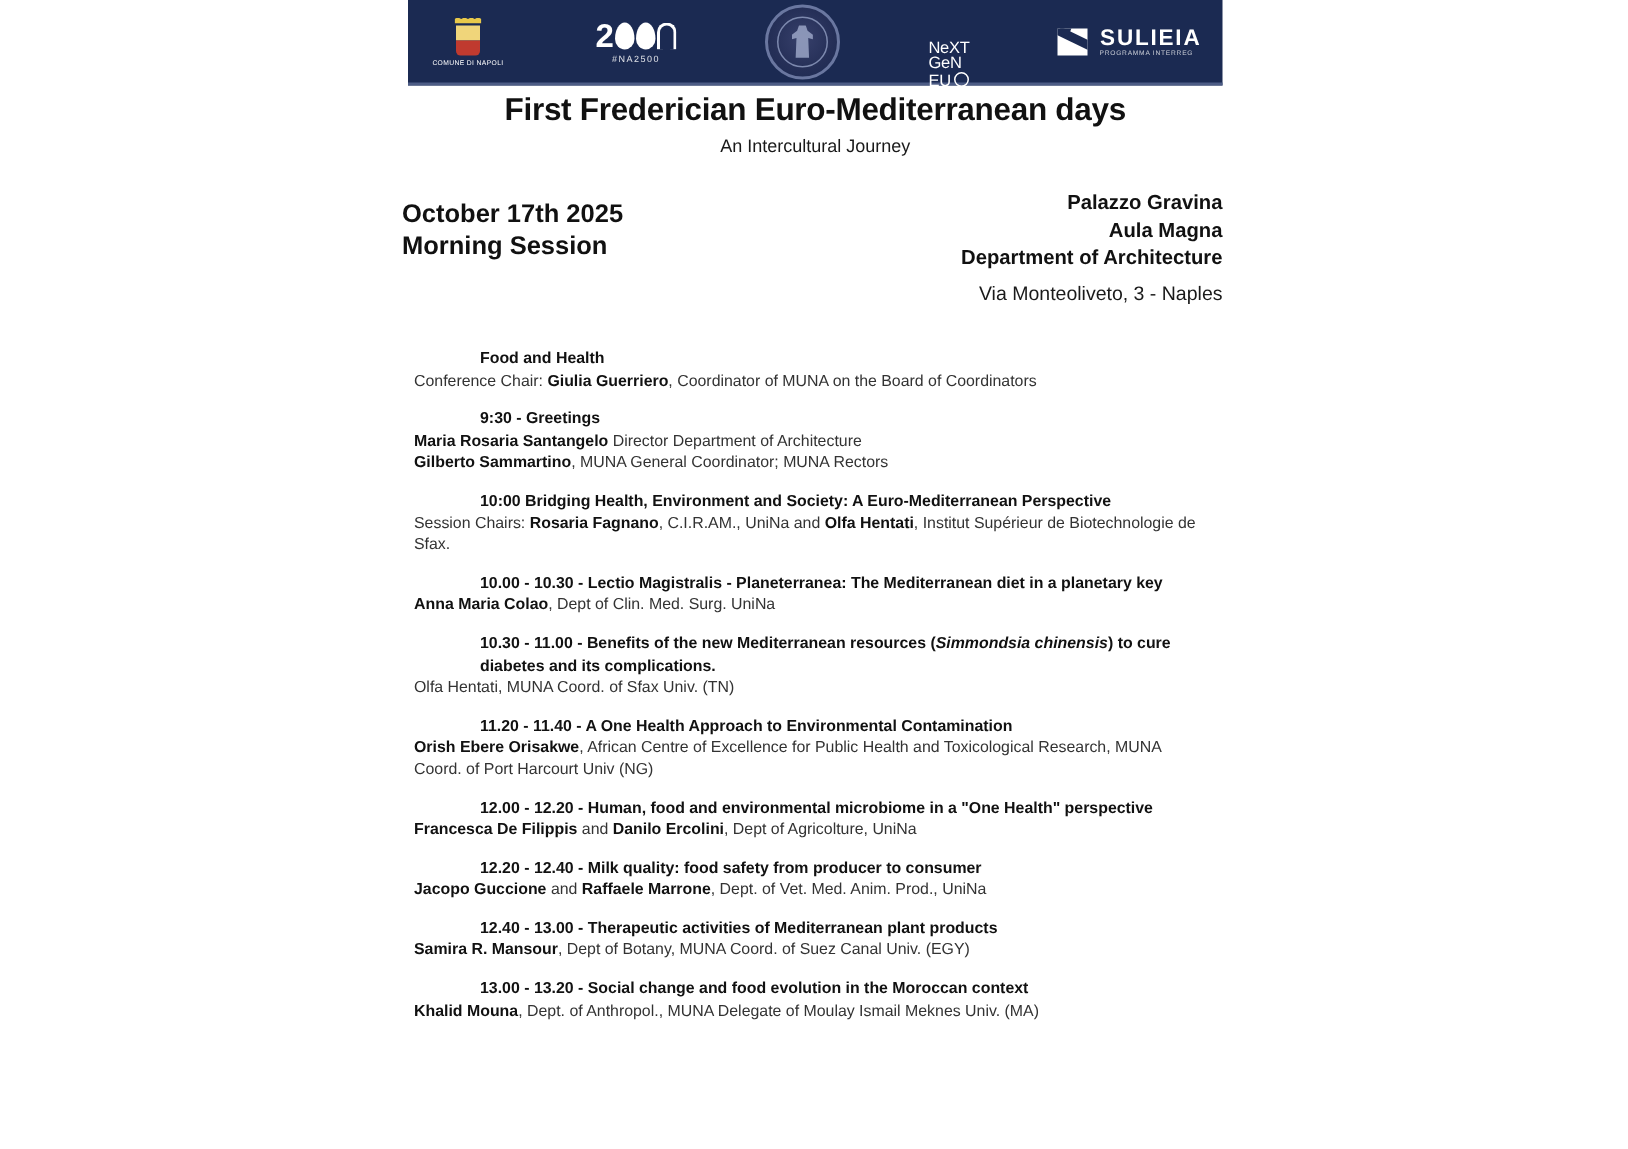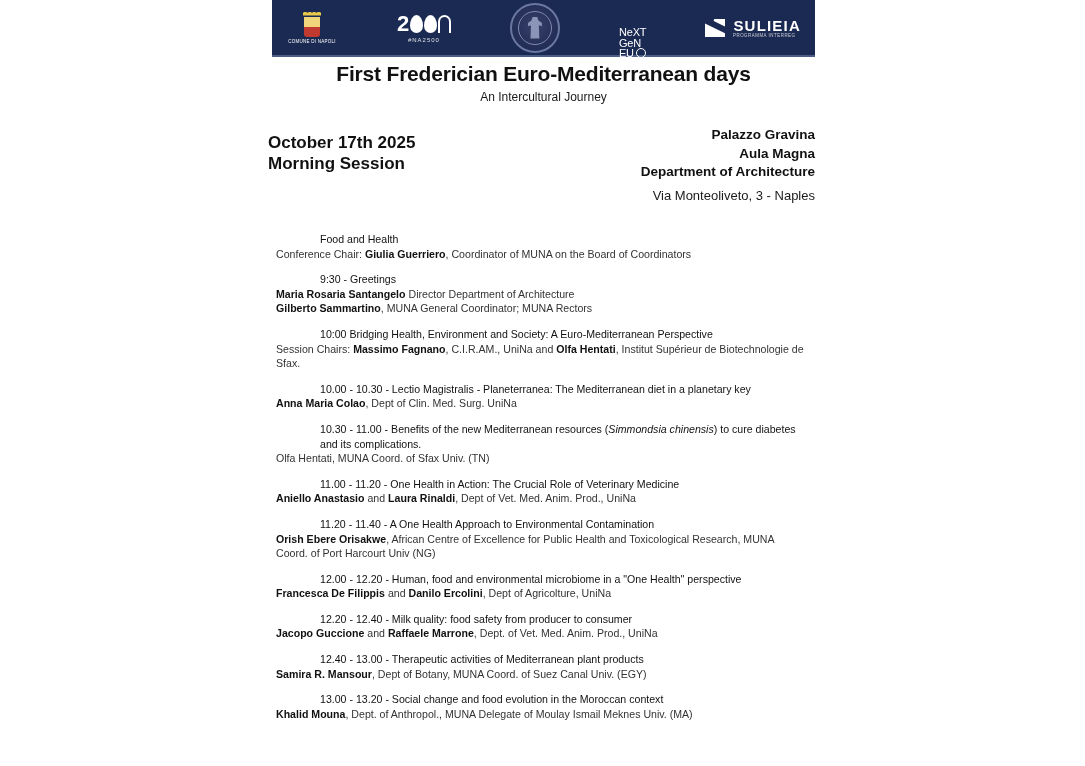--- a/index.html
+++ b/index.html
@@ -282,21 +282,21 @@
     font-size: 10.6px;
     line-height: 14.6px;
     color: #2a2a2a;
   }
   .block {
     margin-bottom: 11px;
   }
   .block:last-child { margin-bottom: 4px; }
   .line { display: block; }
   .hd {
-    font-weight: normal;
+    font-weight: bold;
     color: #111111;
     padding-left: 44px;
   }
   .nm { font-weight: bold; color: #111111; }
   .it { font-style: italic; }
   .rg { color: #333333; }
 </style>
 </head>
 <body>
 
@@ -378,37 +378,33 @@
     </div>
 
     <div class="block">
       <span class="line hd">9:30 - Greetings</span>
       <span class="line"><span class="nm">Maria Rosaria Santangelo</span><span class="rg"> Director Department of Architecture</span></span>
       <span class="line"><span class="nm">Gilberto Sammartino</span><span class="rg">, MUNA General Coordinator; MUNA Rectors</span></span>
     </div>
 
     <div class="block">
       <span class="line hd">10:00 Bridging Health, Environment and Society: A Euro-Mediterranean Perspective</span>
-      <span class="line"><span class="rg">Session Chairs: </span><span class="nm">Massimo Fagnano</span><span class="rg">, C.I.R.AM., UniNa and </span><span class="nm">Olfa Hentati</span><span class="rg">, Institut Supérieur de Biotechnologie de Sfax.</span></span>
+      <span class="line"><span class="rg">Session Chairs: </span><span class="nm">Rosaria Fagnano</span><span class="rg">, C.I.R.AM., UniNa and </span><span class="nm">Olfa Hentati</span><span class="rg">, Institut Supérieur de Biotechnologie de Sfax.</span></span>
     </div>
 
     <div class="block">
       <span class="line hd">10.00 - 10.30 - Lectio Magistralis - Planeterranea: The Mediterranean diet in a planetary key</span>
       <span class="line"><span class="nm">Anna Maria Colao</span><span class="rg">, Dept of Clin. Med. Surg. UniNa</span></span>
     </div>
 
     <div class="block">
       <span class="line hd"><span>10.30 - 11.00 - Benefits of the new Mediterranean resources (</span><span class="it">Simmondsia chinensis</span><span>) to cure diabetes and its complications.</span></span>
       <span class="line rg">Olfa Hentati, MUNA Coord. of Sfax Univ. (TN)</span>
     </div>
 
-    <div class="block">
-      <span class="line hd">11.00 - 11.20 - One Health in Action: The Crucial Role of Veterinary Medicine</span>
-      <span class="line"><span class="nm">Aniello Anastasio</span><span class="rg"> and </span><span class="nm">Laura Rinaldi</span><span class="rg">, Dept of Vet. Med. Anim. Prod., UniNa</span></span>
-    </div>
 
     <div class="block">
       <span class="line hd">11.20 - 11.40 - A One Health Approach to Environmental Contamination</span>
       <span class="line"><span class="nm">Orish Ebere Orisakwe</span><span class="rg">, African Centre of Excellence for Public Health and Toxicological Research, MUNA Coord. of Port Harcourt Univ (NG)</span></span>
     </div>
 
     <div class="block">
       <span class="line hd">12.00 - 12.20 - Human, food and environmental microbiome in a "One Health" perspective</span>
       <span class="line"><span class="nm">Francesca De Filippis</span><span class="rg"> and </span><span class="nm">Danilo Ercolini</span><span class="rg">, Dept of Agricolture, UniNa</span></span>
     </div>

